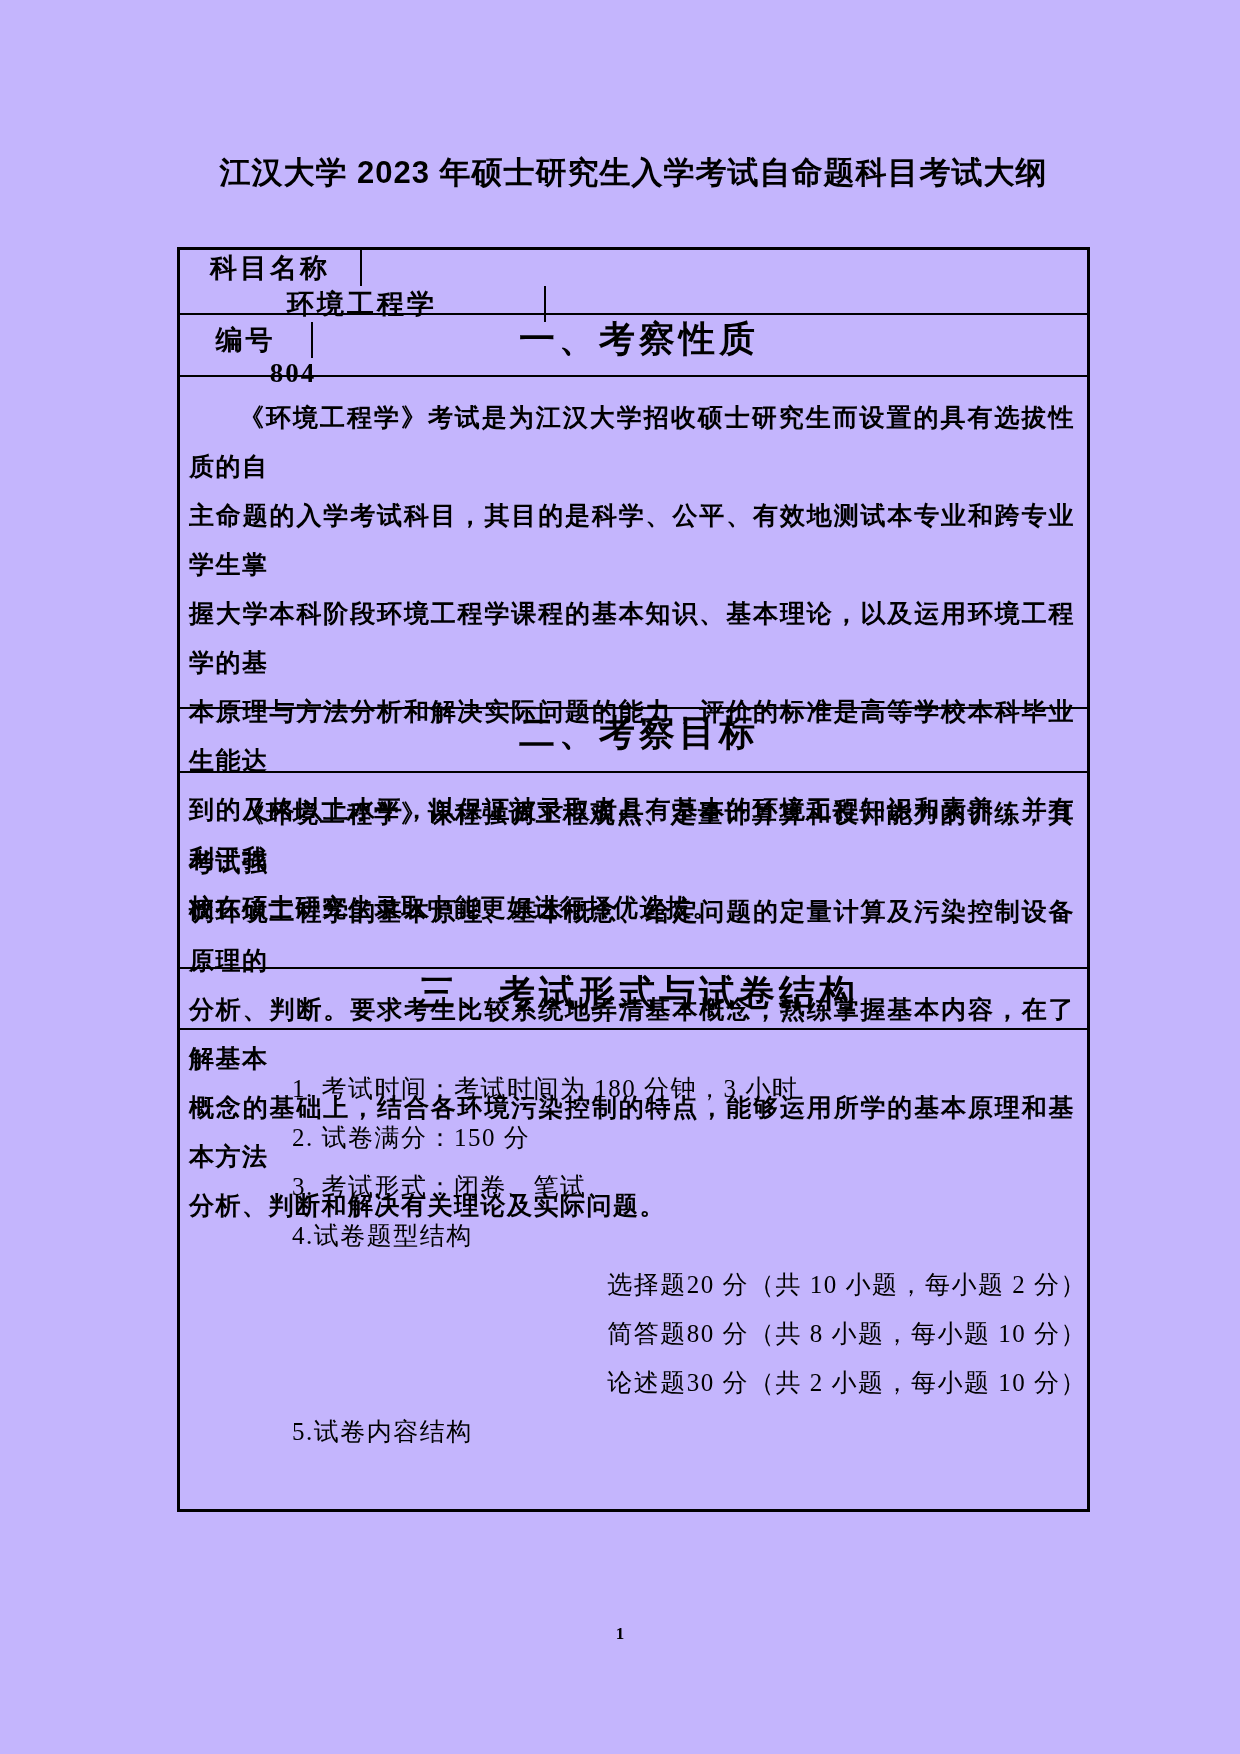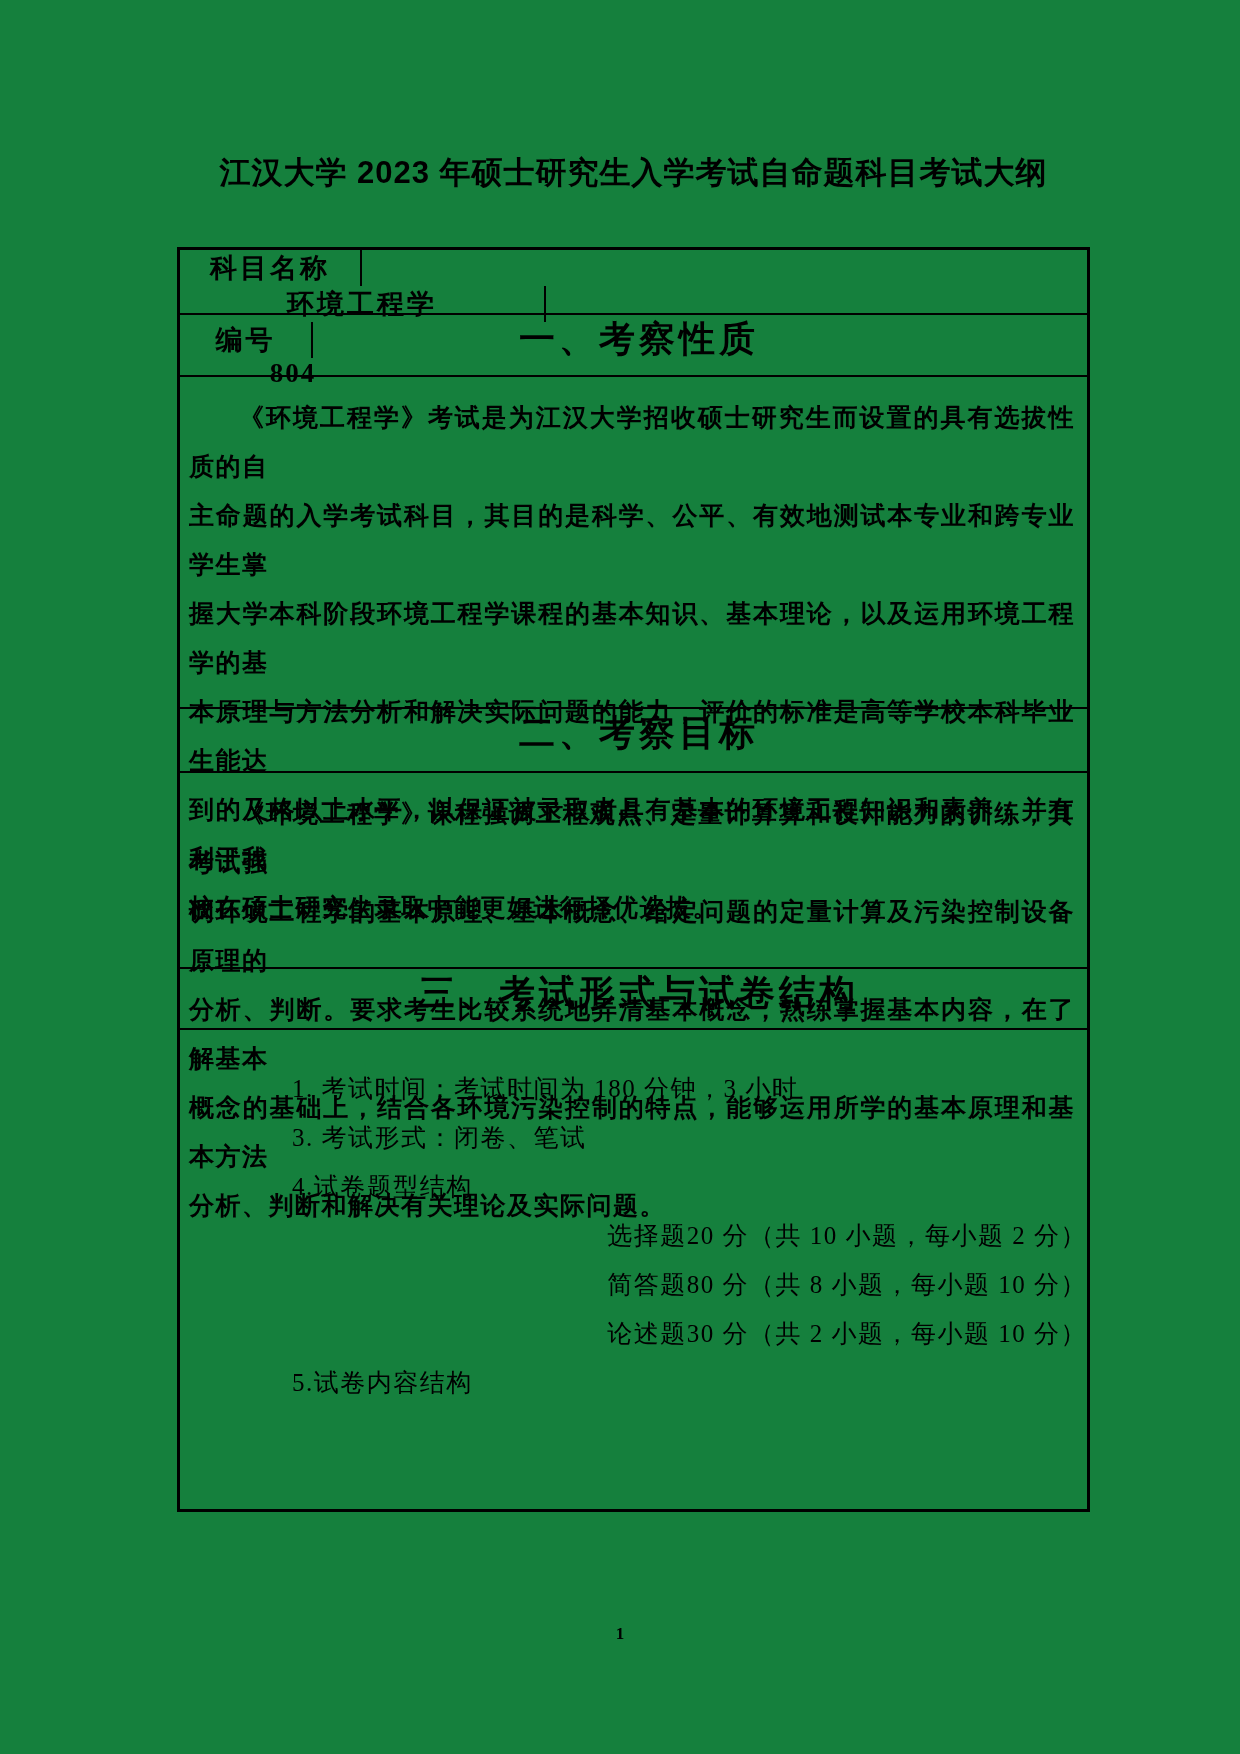--- a/index.html
+++ b/index.html
@@ -1,21 +1,21 @@
 <!DOCTYPE html>
 <html><head>
 <meta charset="utf-8">
 <style>
   * { margin: 0; padding: 0; box-sizing: border-box; }
   html, body { background: #ffffff; }
   .page {
     position: relative;
     width: 1240px;
     height: 1754px;
-    background: #15803d;
+    background: #c4b5fd;
     color: #000000;
     font-family: "Liberation Serif", "DejaVu Serif", serif;
     overflow: hidden;
   }
   .doc {
     margin-left: 177px;
     width: 913px;
     padding-top: 150px;
   }
   .doc-title {
@@ -128,20 +128,21 @@
       <div class="row para-cell p2">《环境工程学》课程强调工程观点、定量计算算和设计能力的训练，其考试强
 调环境工程学的基本原理、基本概念、给定问题的定量计算及污染控制设备原理的
 分析、判断。要求考生比较系统地弄清基本概念，熟练掌握基本内容，在了解基本
 概念的基础上，结合各环境污染控制的特点，能够运用所学的基本原理和基本方法
 分析、判断和解决有关理论及实际问题。</div>
 
       <div class="row sec-heading h3">三、考试形式与试卷结构</div>
 
       <div class="row exam-cell">
         <div class="exam-item">1. 考试时间：考试时间为 180 分钟，3 小时</div>
+        <div class="exam-item">2. 试卷满分：150 分</div>
         <div class="exam-item">3. 考试形式：闭卷、笔试</div>
         <div class="exam-item">4.试卷题型结构</div>
 
         <div class="qt-row">
           <span class="qt-name">选择题</span><span>20 分（共 10 小题，每小题 2 分）</span>
         </div>
         <div class="qt-row">
           <span class="qt-name">简答题</span><span>80 分（共 8 小题，每小题 10 分）</span>
         </div>
         <div class="qt-row">

